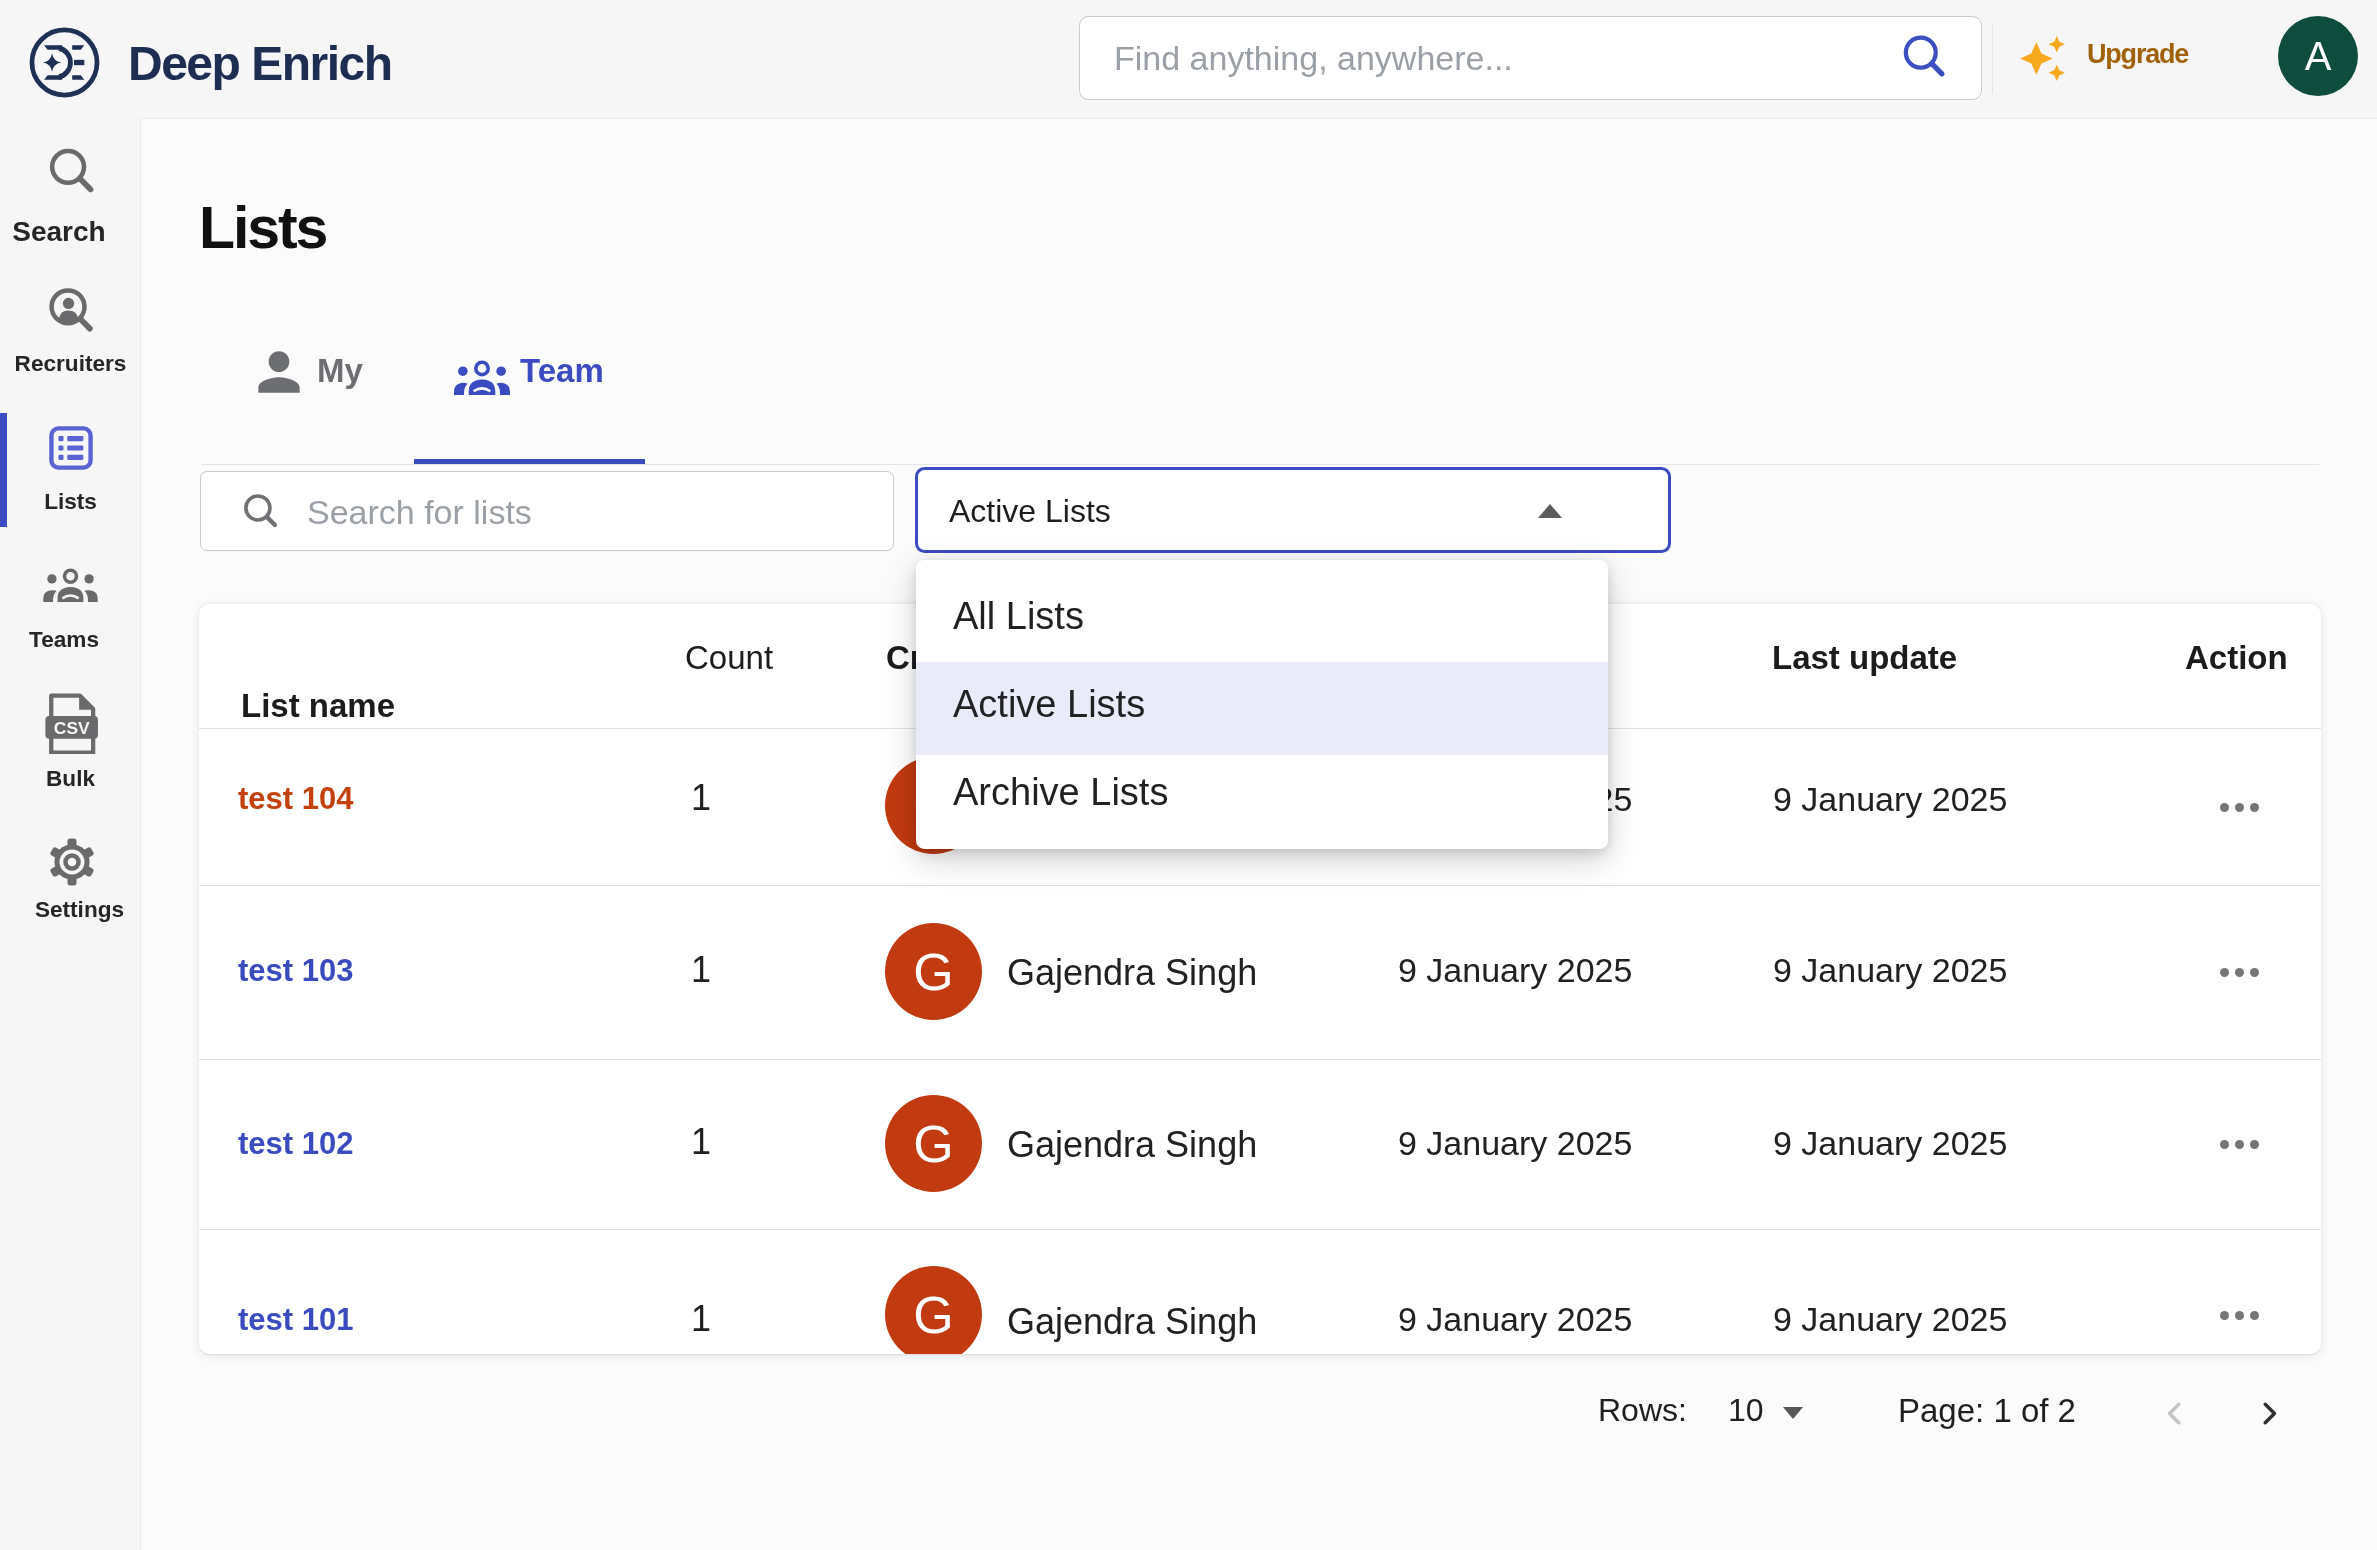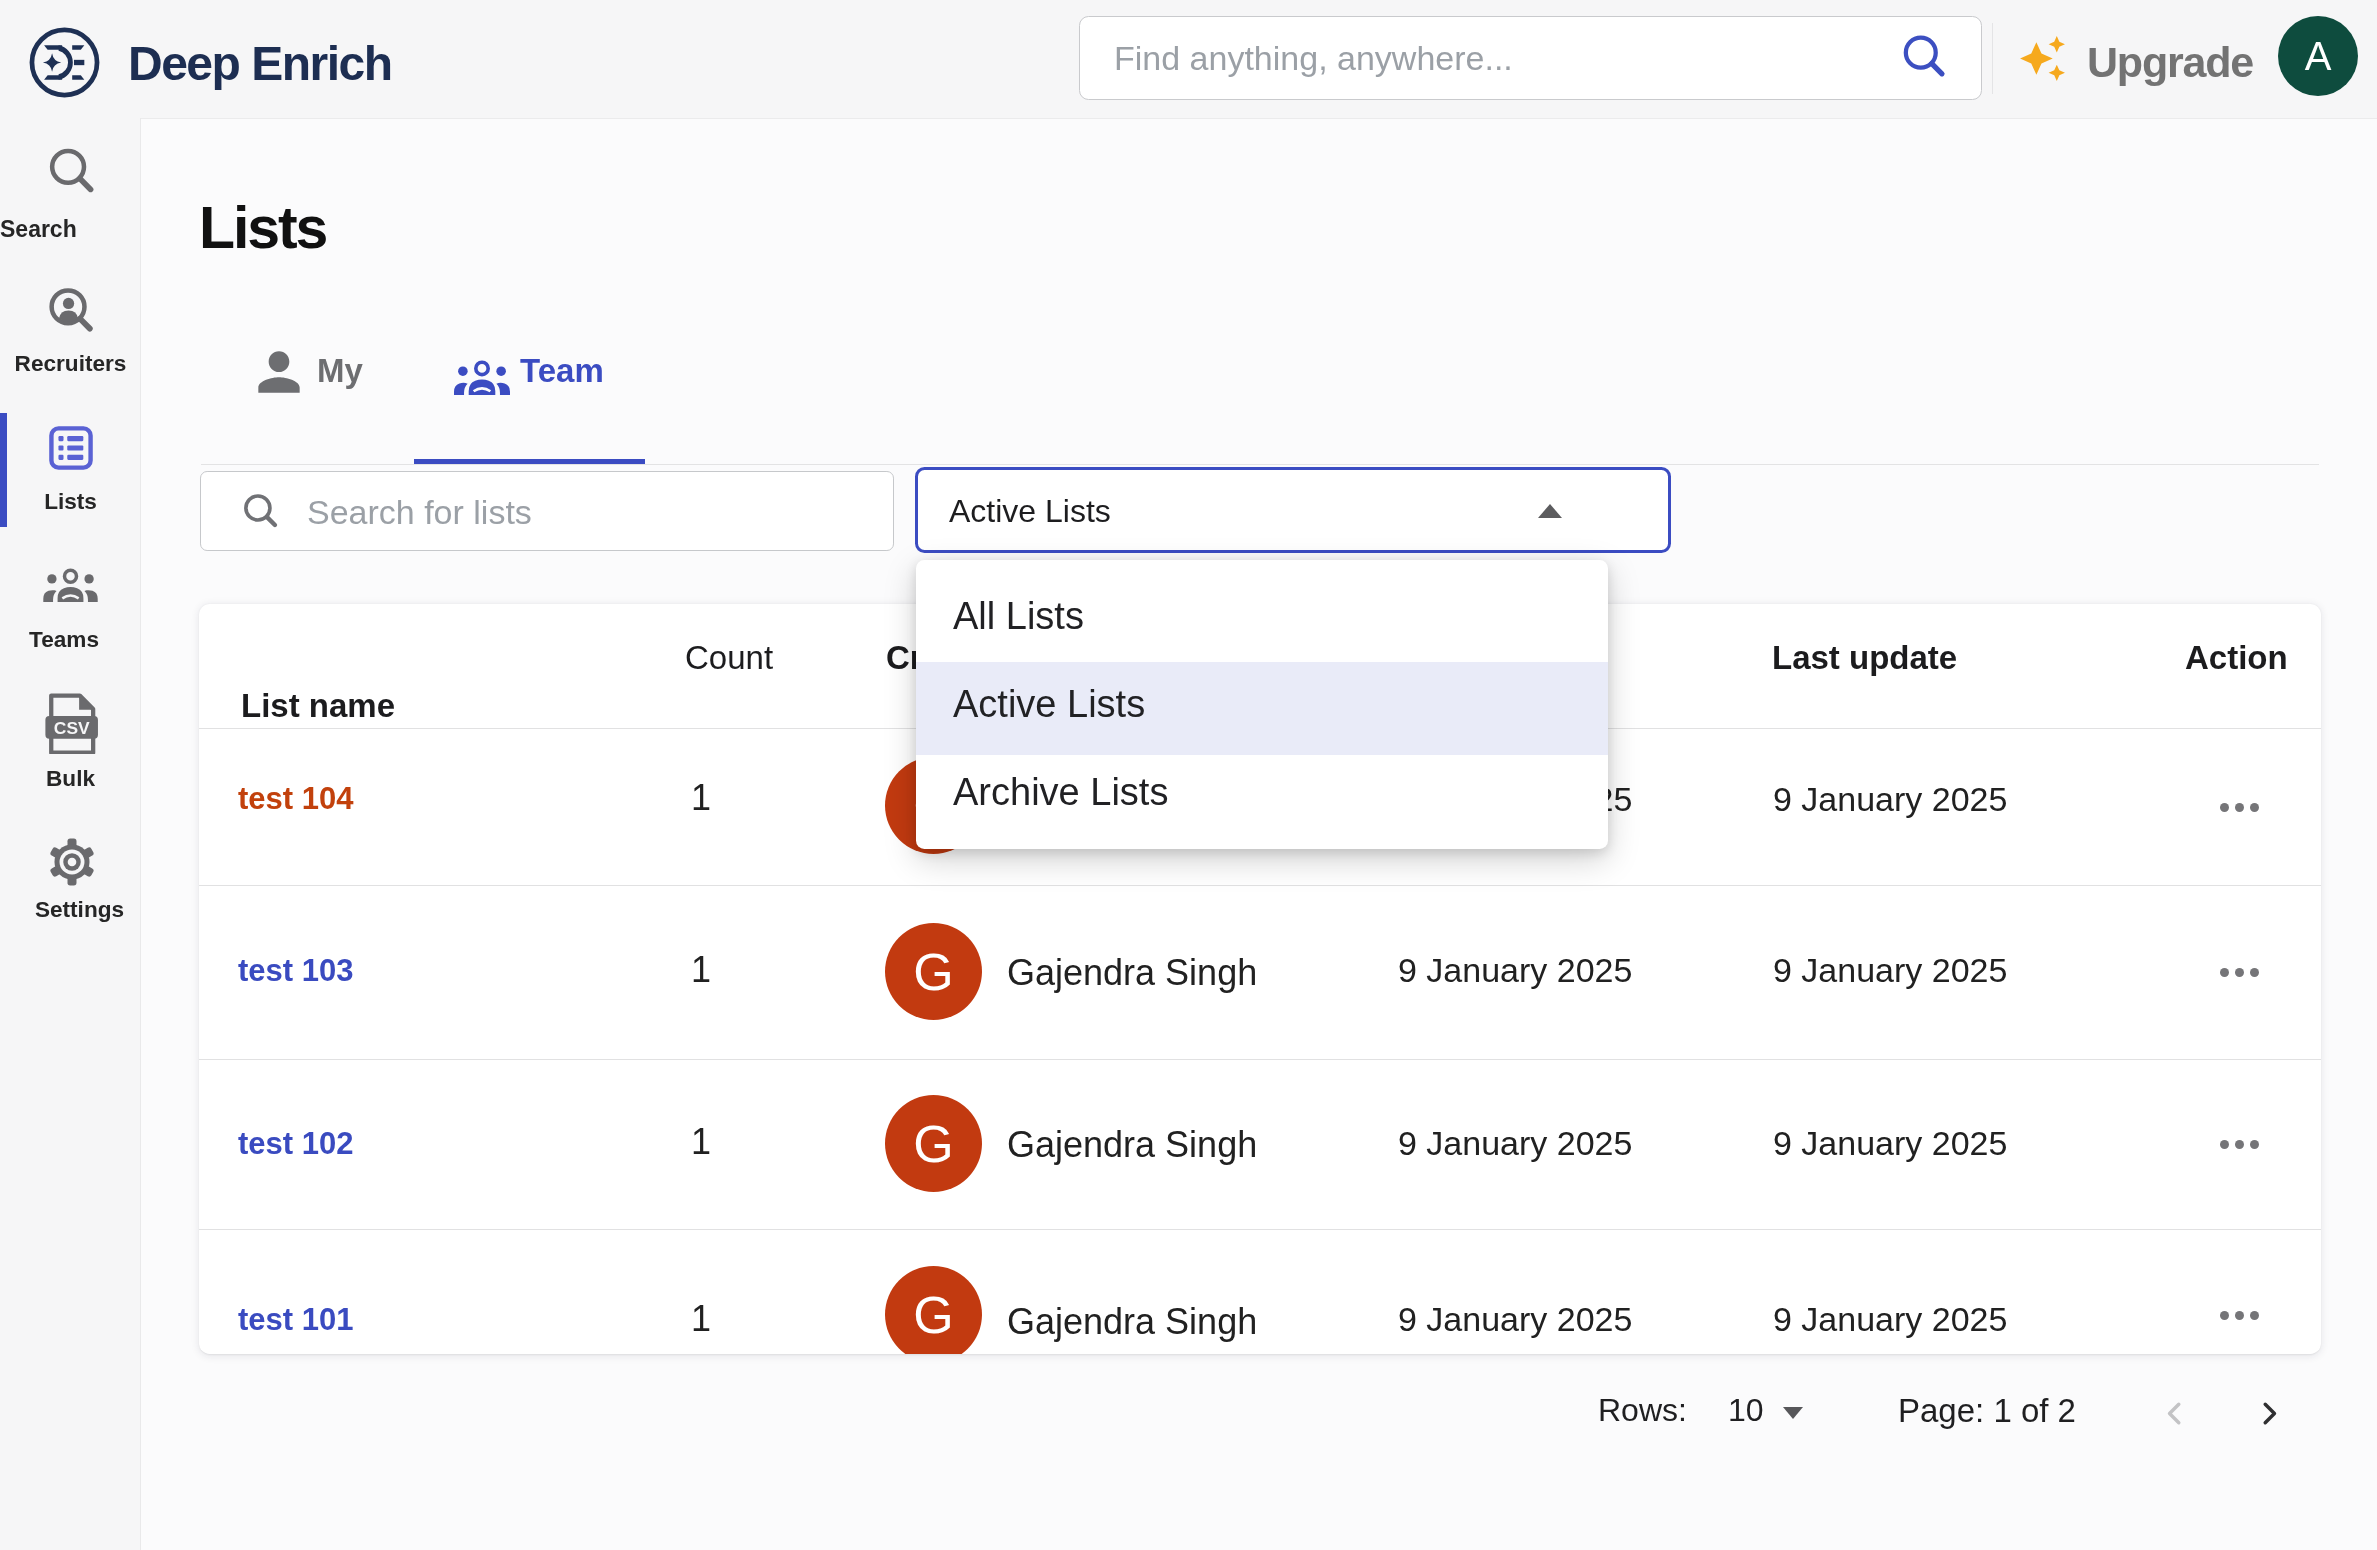--- a/index.html
+++ b/index.html
@@ -34,31 +34,31 @@
   <div class="abs" style="left:1114px; top:41px; font-size:34px; color:#9ba0a6; line-height:1;">Find anything, anywhere...</div>
   <svg class="abs" style="left:1901px; top:34px;" width="46" height="46" viewBox="0 0 40 40" fill="none">
     <circle cx="17.2" cy="16.2" r="13" stroke="#3c4fc1" stroke-width="3.7"></circle>
     <path d="M26.8 25.8 L35.6 34.6" stroke="#3c4fc1" stroke-width="4.6" stroke-linecap="round"></path>
   </svg>
   <div class="abs" style="left:1992px; top:22.6px; width:1.2px; height:71px; background:#e4e4e6;"></div>
 
   <svg class="abs" style="left:2018px; top:34px;" width="49" height="49" viewBox="0 0 24 24" fill="#f6a91d">
     <path d="m19 9 1.25-2.75L23 5l-2.75-1.25L19 1l-1.25 2.75L15 5l2.75 1.25L19 9zm-7.5.5L9 4 6.5 9.5 1 12l5.5 2.5L9 20l2.5-5.5L17 12l-5.5-2.5zM19 15l-1.25 2.75L15 19l2.75 1.25L19 23l1.25-2.75L23 19l-2.75-1.25L19 15z"></path>
   </svg>
-  <div class="abs" style="left:2087px; top:41px; font-size:43px; font-weight:bold; letter-spacing:-1.2px; color:#737373; line-height:1;">Upgrade</div>
+  <div class="abs" style="left:2087px; top:41px; font-size:27px; font-weight:bold; letter-spacing:-1.2px; color:#a16207; line-height:1;">Upgrade</div>
 
   <div class="abs" style="left:2278px; top:16px; width:80px; height:80px; border-radius:50%; background:#0e4c3e; color:#fff; font-size:40px; display:flex; align-items:center; justify-content:center;">A</div>
 
   <div class="abs" style="left:0px; top:413px; width:6.5px; height:114px; background:#3b4cc2;"></div>
 
   <svg class="abs" style="left:47px; top:147px;" width="49" height="49" viewBox="0 0 40 40" fill="none">
     <circle cx="17.2" cy="16.2" r="13" stroke="#6a6a6d" stroke-width="3.7"></circle>
     <path d="M26.8 25.8 L35.6 34.6" stroke="#6a6a6d" stroke-width="4.6" stroke-linecap="round"></path>
   </svg>
-  <div class="abs snavlabel" style="left:0; top:218px; width:118px; font-size:23px; font-weight:bold; color:#262626; line-height:1;">Search</div>
+  <div class="abs snavlabel" style="left:0; top:218px; width:118px; text-align:center; font-size:28px; font-weight:bold; color:#262626; line-height:1;">Search</div>
 
   <svg class="abs" style="left:46px; top:286px;" width="49" height="49" viewBox="0 0 40 40" fill="none">
     <circle cx="18" cy="17" r="13.4" stroke="#6a6a6d" stroke-width="3.7"></circle>
     <circle cx="18.4" cy="14.2" r="4.6" fill="#6a6a6d"></circle>
     <path d="M10.6 26.6 Q 11.6 19.9 18.4 19.9 Q 25.2 19.9 26.2 26.6 Q 22.5 29.4 18.4 29.4 Q 14.3 29.4 10.6 26.6 Z" fill="#6a6a6d"></path>
     <path d="M27.8 26.8 L35.8 34.8" stroke="#6a6a6d" stroke-width="4.7" stroke-linecap="round"></path>
   </svg>
   <div class="abs snavlabel" style="left:0; top:353px; width:141px; text-align:center; font-size:22.6px; font-weight:bold; color:#262626; line-height:1;">Recruiters</div>
 
   <svg class="abs" style="left:49px; top:426px;" width="44" height="44" viewBox="0 0 40 40">

